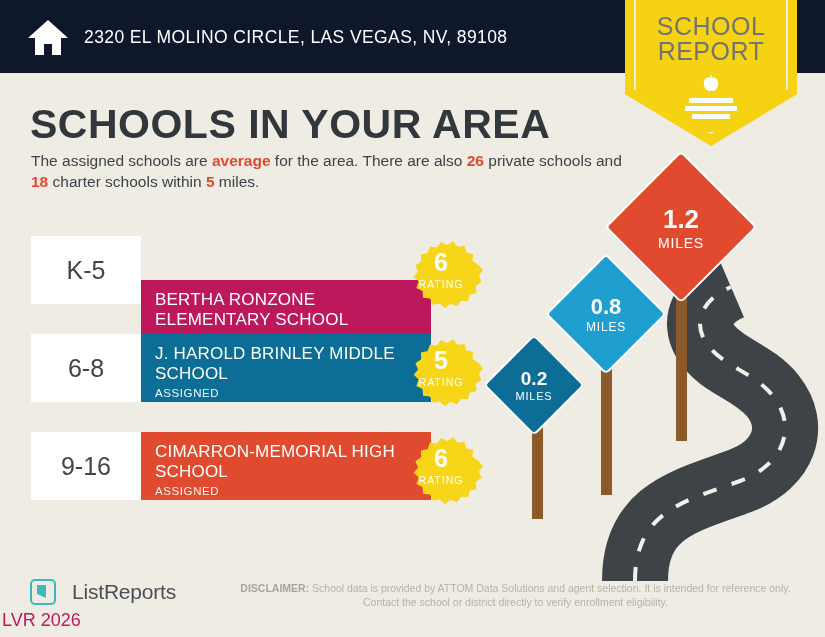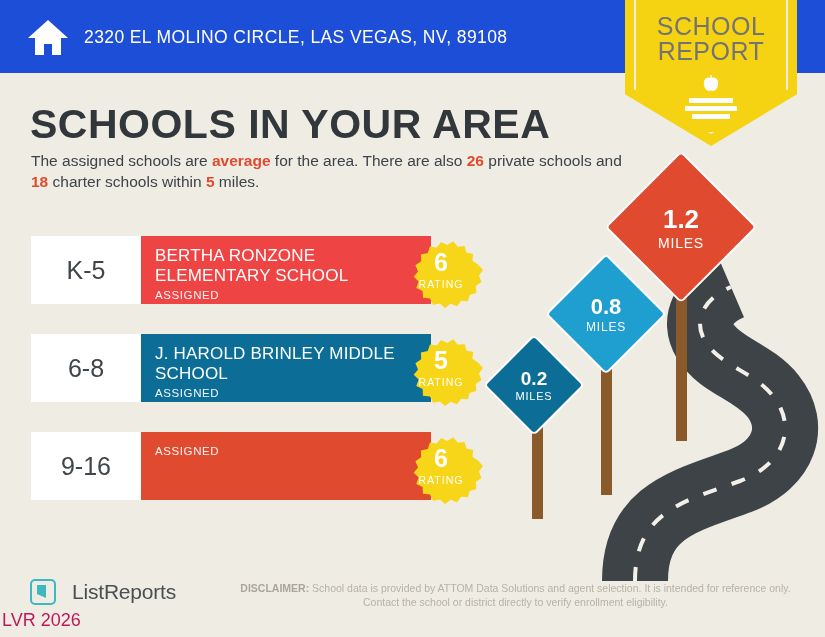--- a/index.html
+++ b/index.html
@@ -13,21 +13,21 @@
     position: relative;
     width: 825px; height: 637px;
     background: #efece4;
     overflow: hidden;
   }
 
   
   .header-bar {
     position: absolute; top: 0; left: 0;
     width: 825px; height: 73px;
-    background: #1d4ed8;
+    background: #0f172a;
   }
   .home-icon {
     position: absolute; left: 26px; top: 15px;
     width: 44px; height: 44px;
   }
   .address {
     position: absolute; left: 84px; top: 27px;
     font-size: 17.5px; letter-spacing: 0.4px;
     color: #ffffff; font-weight: 400;
     white-space: nowrap;
@@ -232,21 +232,21 @@
   </div>
 
   <div class="headline">SCHOOLS IN YOUR AREA</div>
 
   <div class="subtext">
     <span>The assigned schools are </span><span class="hl">average</span><span> for the area. There are also </span><span class="hl">26</span><span> private schools and </span><span class="hl">18</span><span> charter schools within </span><span class="hl">5</span><span> miles.</span>
   </div>
 
   <div class="school-row" style="top:236px;">
     <div class="grade-box">K-5</div>
-    <div class="name-box" style="background:#ef4444;">
+    <div class="name-box" style="background:#be185d;margin-top:44px;">
       <div class="sch-name">BERTHA RONZONE ELEMENTARY SCHOOL</div>
       <div class="sch-assigned">ASSIGNED</div>
     </div>
     <div class="rating-badge">
       <div class="starburst"></div>
       <div class="rating-num">6</div>
       <div class="rating-label">RATING</div>
     </div>
   </div>
 
@@ -259,20 +259,21 @@
     <div class="rating-badge">
       <div class="starburst"></div>
       <div class="rating-num">5</div>
       <div class="rating-label">RATING</div>
     </div>
   </div>
 
   <div class="school-row" style="top:432px;">
     <div class="grade-box">9-16</div>
     <div class="name-box" style="background:#e04a2f;">
+      <div class="sch-name">CIMARRON-MEMORIAL HIGH SCHOOL</div>
       <div class="sch-assigned">ASSIGNED</div>
     </div>
     <div class="rating-badge">
       <div class="starburst"></div>
       <div class="rating-num">6</div>
       <div class="rating-label">RATING</div>
     </div>
   </div>
 
   <div class="road-scene">

